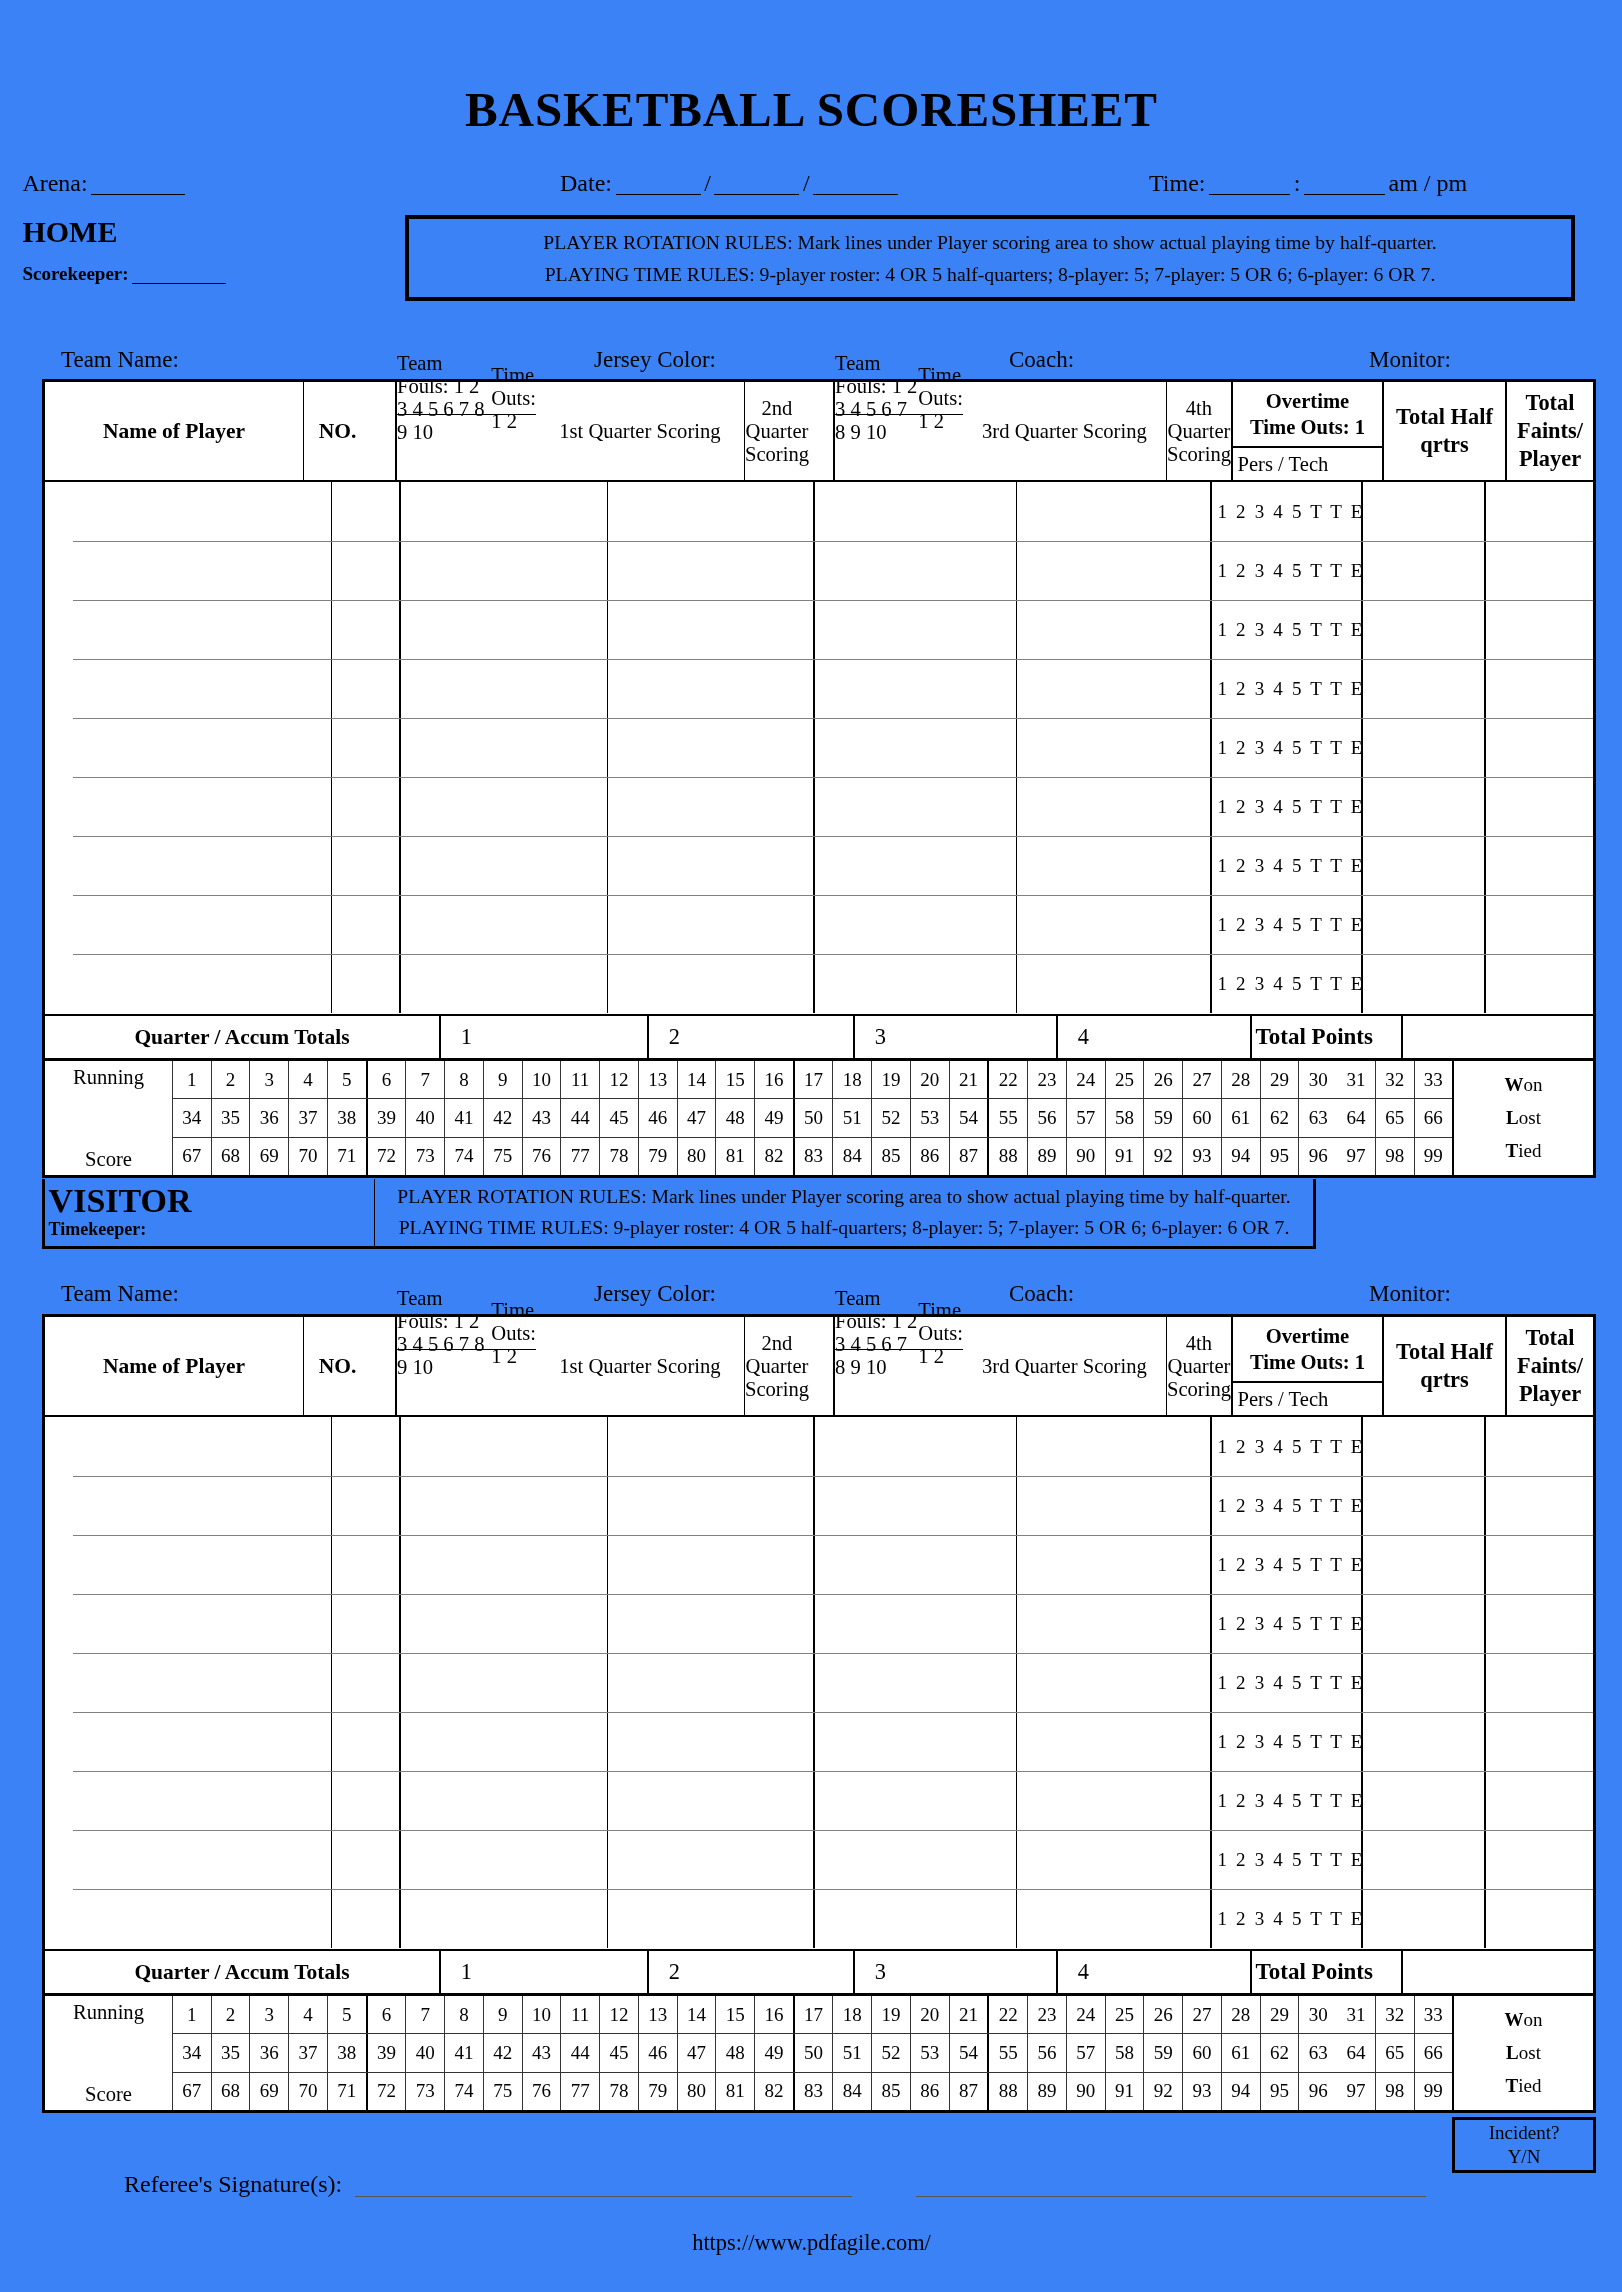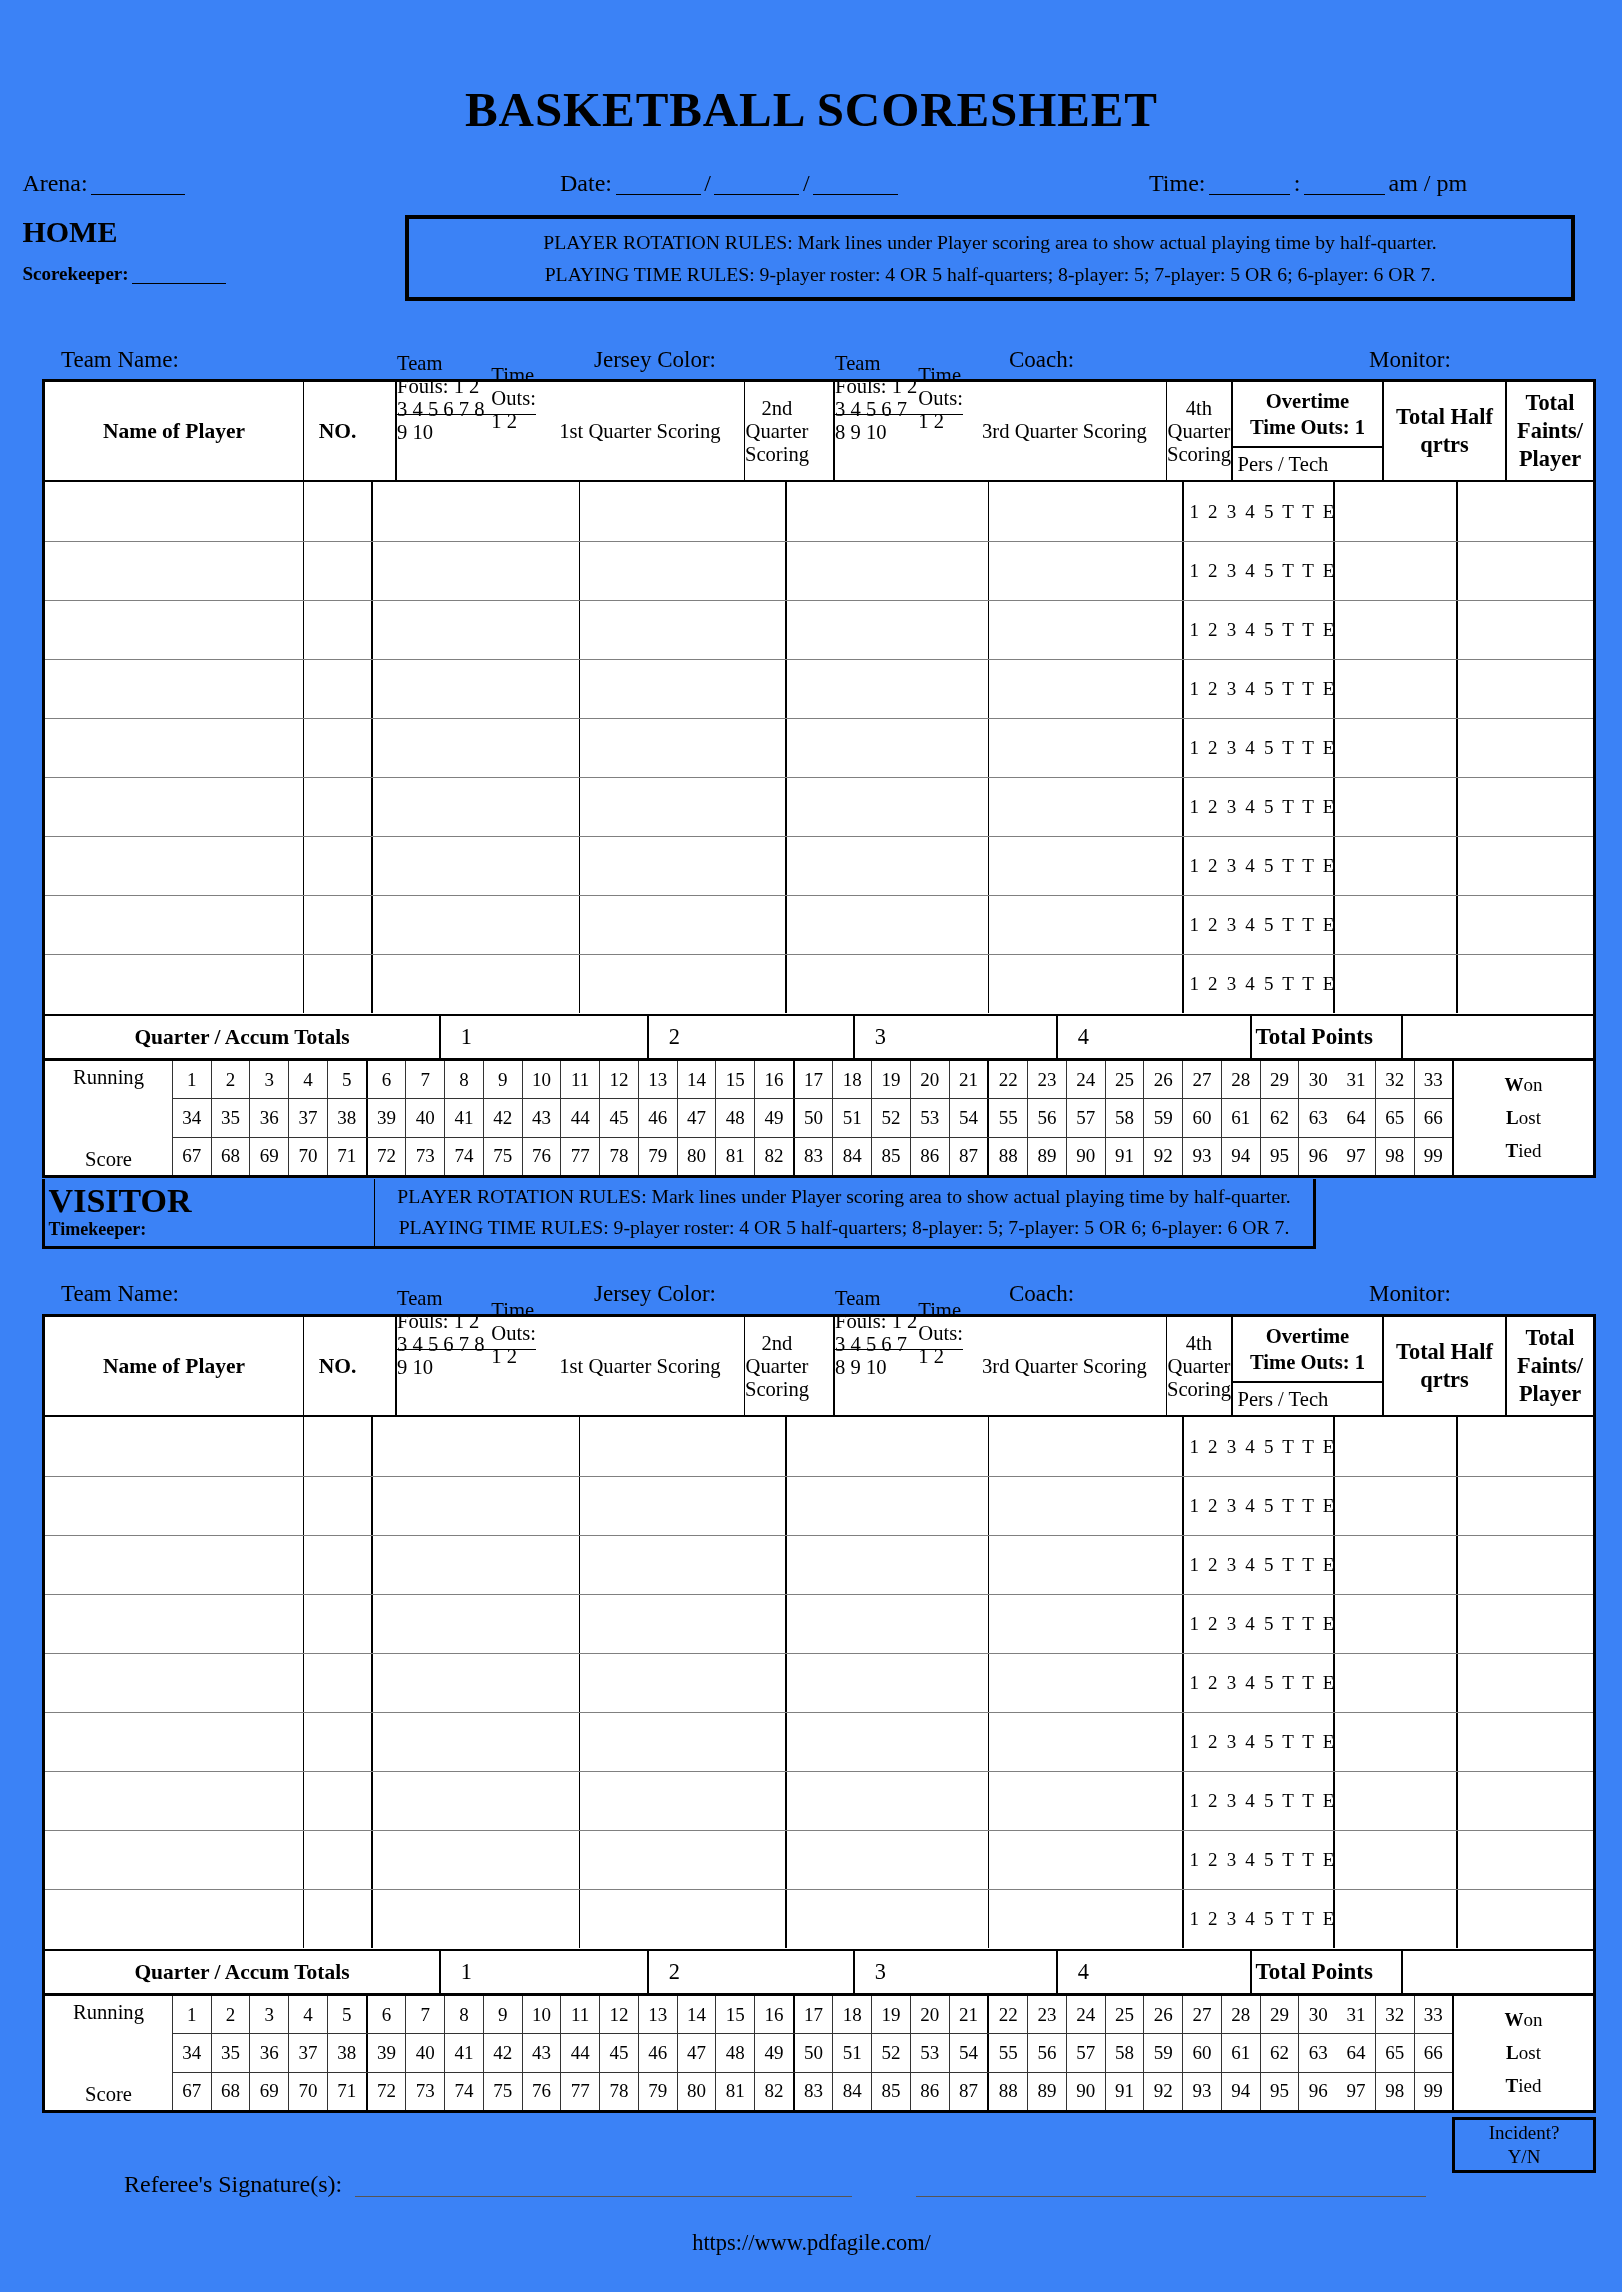--- a/index.html
+++ b/index.html
@@ -58,21 +58,21 @@
         box-sizing:border-box;text-align:center;}
   .c-ot{width:151px;display:flex;flex-direction:column;box-sizing:border-box;}
   .ot-top{height:66px;border-bottom:2.7px solid #000;display:flex;flex-direction:column;
           justify-content:center;align-items:center;font-weight:bold;font-size:20.6px;
           line-height:26px;box-sizing:border-box;}
   .ot-bot{flex:1;display:flex;align-items:center;padding-left:4.5px;font-size:20.6px;}
   .c-th{width:123px;font-weight:bold;font-size:22.4px;line-height:28px;}
   .c-tf{flex:1;font-weight:bold;font-size:22.4px;line-height:28px;}
 
   .rows{height:532px;}
-  .prow{display:flex;height:59px;border-top:0.9px solid #808080;box-sizing:border-box;}
+  .prow{display:flex;height:59px;border-top:0.9px solid #808080;box-sizing:border-box;margin-left:28px;}
   .rows .prow:first-child{border-top:none;}
   .prow > div{box-sizing:border-box;height:100%;}
   .p-name{width:258px}.p-no{width:68px}.p-q1{width:208px}.p-q2{width:206px}
   .p-q3{width:203px}.p-q4{width:194px}.p-th{width:123px}.p-tf{flex:1}
   .p-ot{width:151px;display:flex;align-items:center;padding-left:5.4px;
         font-size:19px;letter-spacing:2.2px;white-space:nowrap;}
 
   .trow{display:flex;height:47px;border-top:2.7px solid #000;border-bottom:3.6px solid #000;
         box-sizing:border-box;}
   .trow > div{box-sizing:border-box;display:flex;align-items:center;}

